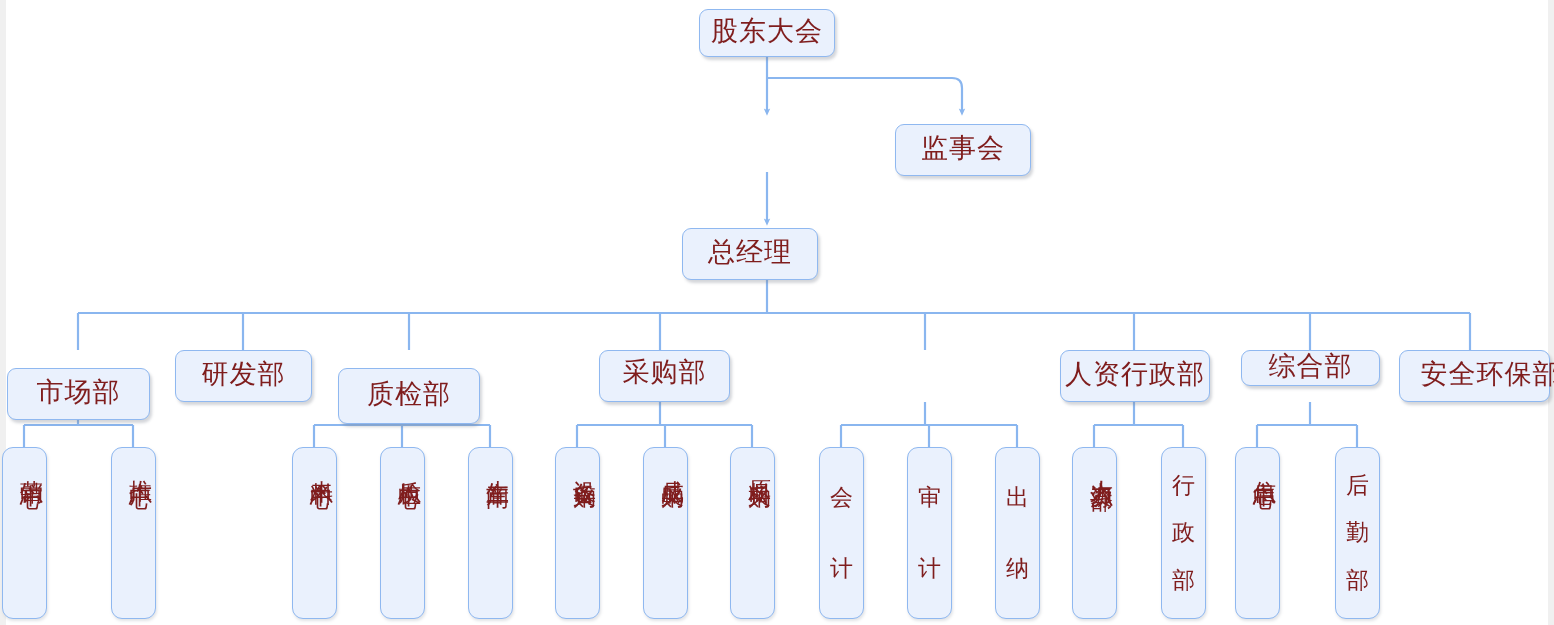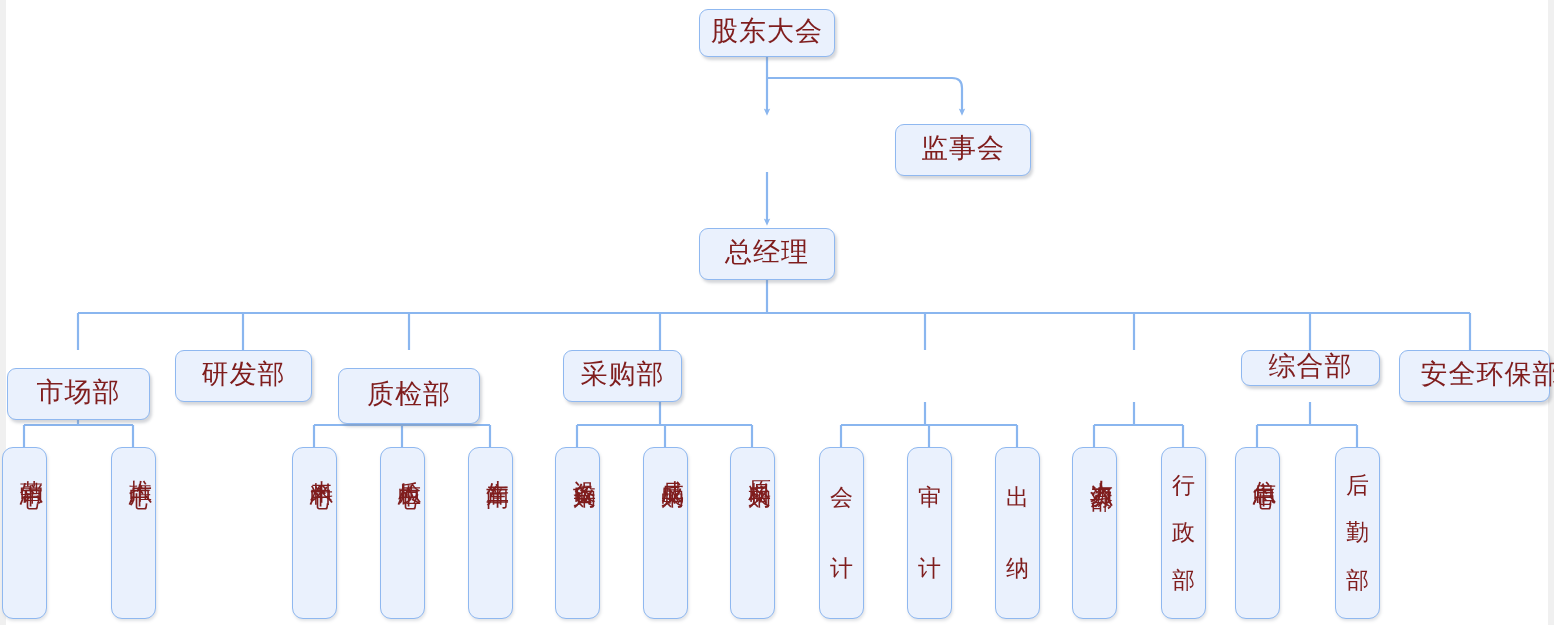--- a/index.html
+++ b/index.html
@@ -158,35 +158,38 @@
   </svg>
 
   <div class="node h" style="left:699px; top:9px; width:136px; height:48px;">
     <span>股东大会</span>
   </div>
 
   <div class="node h" style="left:895px; top:117px; width:136px; height:52px;margin-top:7px;">
     <span>监事会</span>
   </div>
 
-  <div class="node h" style="left:699px; top:228px; width:136px; height:52px;">
+  <div class="node h" style="left:682px; top:228px; width:136px; height:52px;">
     <span>总经理</span>
   </div>
 
   <div class="node h" style="left:7px; top:350px; width:143px; height:52px;margin-top:18px;">
     <span>市场部</span>
   </div>
   <div class="node h" style="left:175px; top:350px; width:137px; height:52px;">
     <span>研发部</span>
   </div>
   <div class="node h" style="left:338px; top:368px; width:142px; height:56px;">
     <span>质检部</span>
   </div>
-  <div class="node h" style="left:563px; top:350px; width:119px; height:52px;">
+  <div class="node h" style="left:599px; top:350px; width:131px; height:52px;font-family:Liberation Mono, monospace;">
     <span>采购部</span>
+  </div>
+  <div class="node h" style="left:1060px; top:350px; width:150px; height:52px;">
+    <span>人资行政部</span>
   </div>
   <div class="node h" style="left:1241px; top:350px; width:139px; height:36px;">
     <span>综合部</span>
   </div>
   <div class="node h" style="left:1399px; top:350px; width:151px; height:52px;padding-left:32px;">
     <span>安全环保部</span>
   </div>
 
   <div class="node v" style="left:2px; top:447px; width:45px; height:172px;">
     <span class="vtext">营销中心</span>

